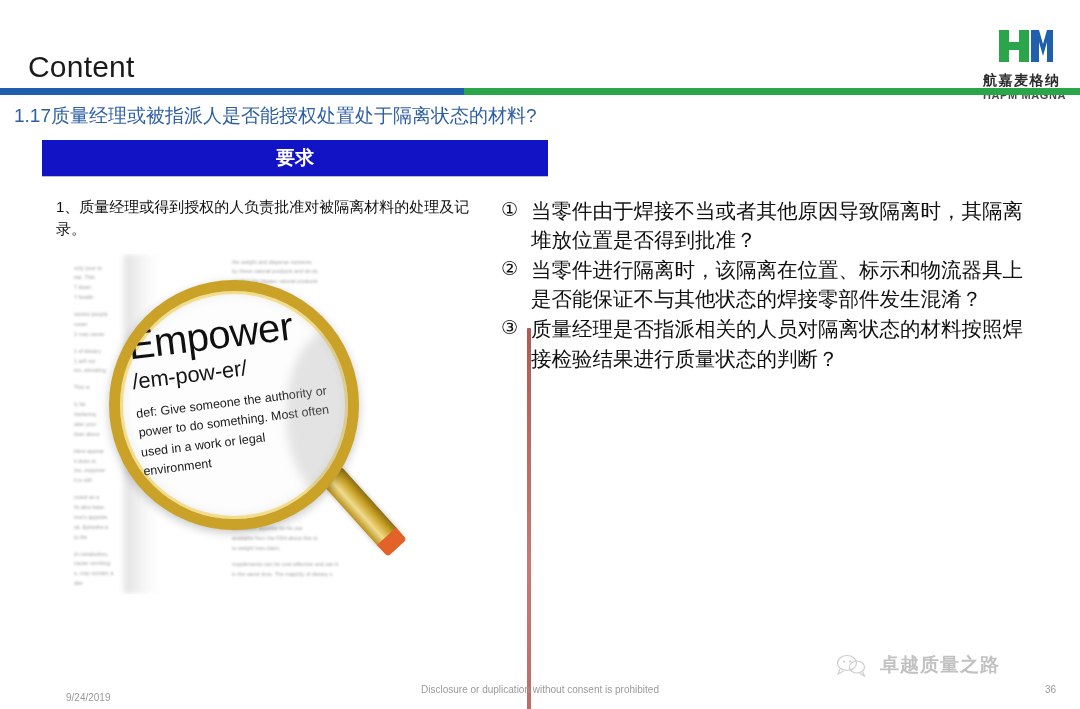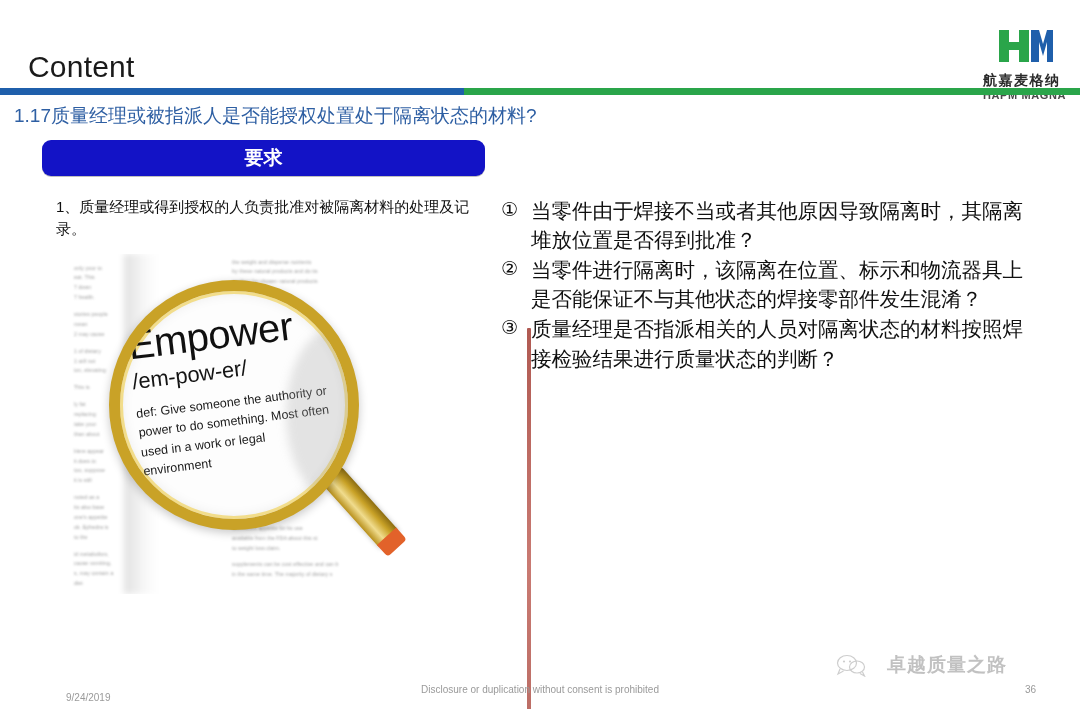--- a/index.html
+++ b/index.html
@@ -107,21 +107,21 @@
   #table-header .th {
     background: #1313c6;
     color: #ffffff;
     font-size: 19px;
     font-weight: bold;
     display: flex;
     align-items: center;
     justify-content: center;
     box-shadow: 0 1px 0 rgba(0,0,0,0.25);
   }
-  #table-header .th-req { width: 443px; border-radius: 9px; }
+  #table-header .th-req { width: 506px; }
   #table-header .th-evi { flex: 1; }
 
   #table-body {
     position: relative;
     display: flex;
     margin-top: 20px;
   }
   .col-left {
     width: 443px;
     position: relative;
@@ -272,21 +272,21 @@
   }
   .evi-text { flex: 1; }
 
   
   #watermark {
     position: absolute;
     left: 836px;
     top: 652px;
     display: flex;
     align-items: center;
-    gap: 21px;
+    gap: 14px;
     opacity: 0.42;
   }
   #watermark .wm-icon { display: block; }
   #watermark .wm-text {
     font-size: 19px;
     font-weight: bold;
     color: #6e6e6e;
     letter-spacing: 1px;
   }
 
@@ -295,21 +295,21 @@
     position: absolute;
     left: 0;
     top: 684px;
     width: 1080px;
     height: 20px;
     color: #9a9a9a;
     font-size: 10px;
   }
   #footer-date   { position: absolute; left: 66px;  top: 8px; text-align: center; }
   #footer-notice { position: absolute; left: 0; top: 0; width: 1080px; text-align: center; }
-  #footer-page   { position: absolute; right: 44px; top: 0; }
+  #footer-page   { position: absolute; right: 24px; top: 0; }
 </style>
 </head>
 <body>
 
 <div id="slide-title">Content</div>
 
 <div id="brand-logo">
   <svg class="logo-mark" viewBox="0 0 56 36">
     <path d="M2 2 L12 2 L12 14 L22 14 L22 2 L32 2 L32 34 L22 34 L22 22 L12 22 L12 34 L2 34 Z" fill="#2aa54a"></path>
     <path d="M34 2 L42 2 L46 16 L50 2 L56 2 L56 34 L50 34 L50 14 L46 28 L42 14 L42 34 L34 34 Z" fill="#1f5fab"></path>

